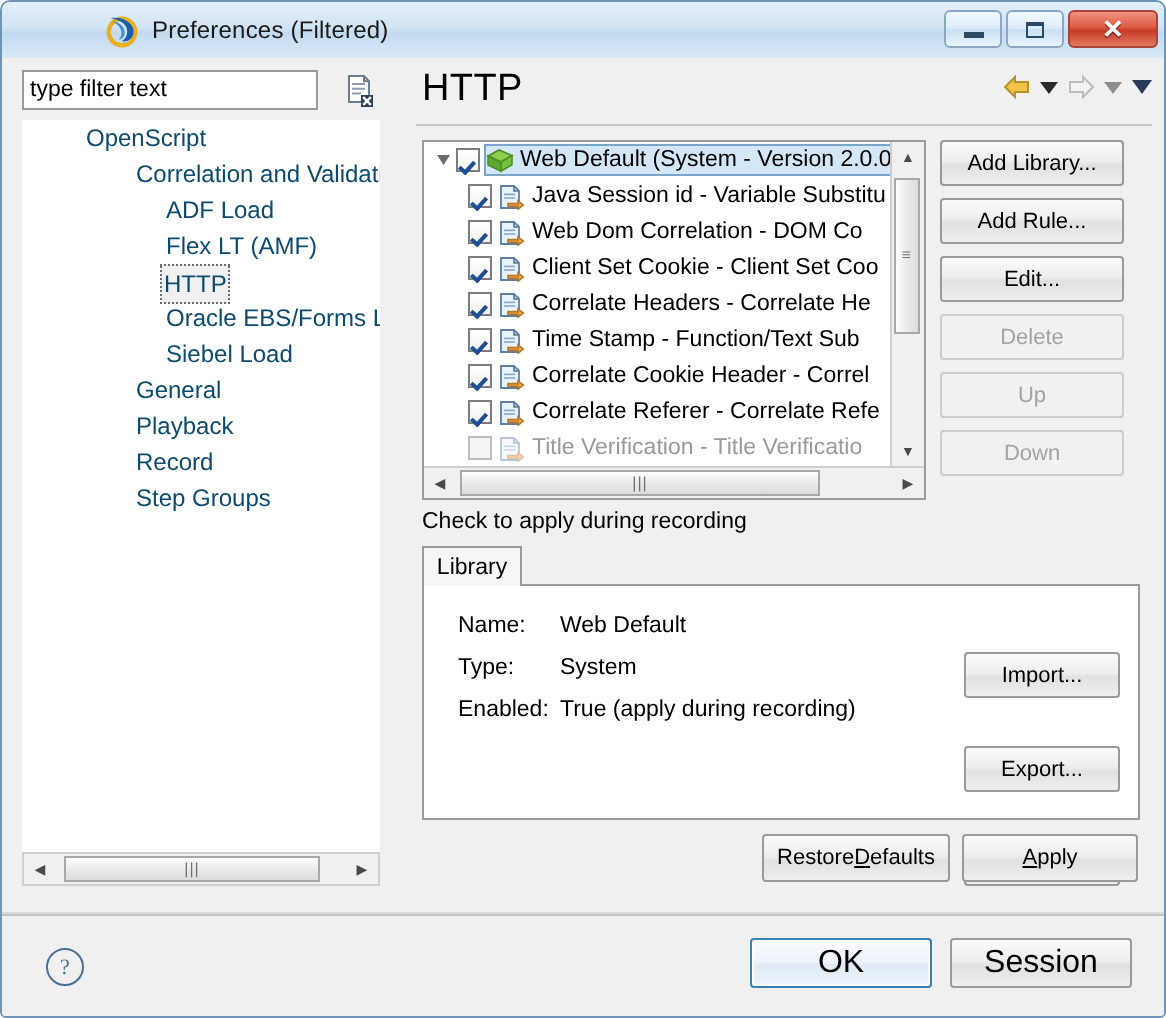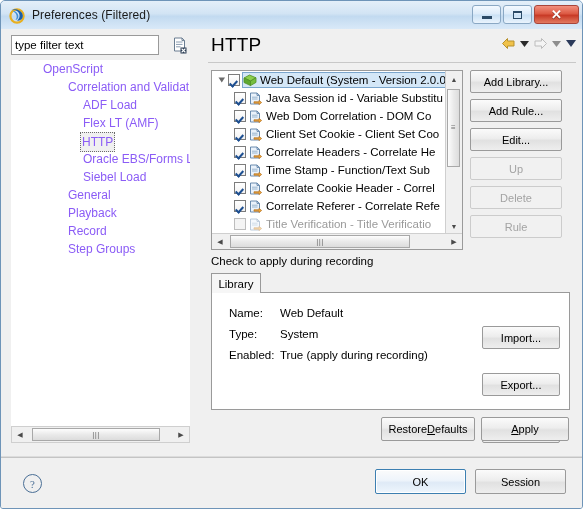--- a/index.html
+++ b/index.html
@@ -29,20 +29,21 @@
   
   .titlebar {
     position: absolute;
     left: 0; top: 0;
     width: 583px;
     height: 28px;
     box-sizing: border-box;
     background: linear-gradient(to bottom, #e4eff9 0%, #d2e4f4 45%, #c2daf0 55%, #d9e9f8 100%);
     display: flex;
     align-items: center;
+    padding-left: 44px;
   }
   .title-icon {
     width: 18px; height: 18px;
     margin-left: 7px; margin-right: 6px;
     position: relative;
     flex: none;
   }
   .title-text {
     font-size: 12px;
     color: #1a1a1a;
@@ -137,21 +138,21 @@
     box-sizing: border-box;
     background: #ffffff;
     border: none;
     overflow: hidden;
   }
   .tree-row {
     height: 18px;
     line-height: 18px;
     font-size: 12px;
     white-space: nowrap;
-    color: #8b5cf6;
+    color: #0c4a6e;
     padding-left: 2px;
   }
   .tree-row .lbl { display: inline-block; padding: 0 2px; }
   .tree-row.selected .lbl {
     background: #f0f0f0;
     border: 1px dotted #6b6b6b;
     padding: 0 1px;
     margin: 0 -1px;
   }
   .lvl1 { padding-left: 30px; }
@@ -471,21 +472,21 @@
     font-size: 11px;
     display: flex;
     align-items: center;
     justify-content: center;
     font-family: "Liberation Serif", serif;
   }
   .footer .btn {
     position: absolute;
     top: 12px;
     height: 25px;
-    font-size: 11px;
+    font-size: 16px;
   }
   .btn-ok {
     left: 374px; width: 91px;
     border: 1px solid #3c7fb1;
     box-shadow: inset 0 0 0 1px #ffffff;
     background: linear-gradient(to bottom, #fbfbfb 0%, #eef4fb 45%, #dfeaf6 55%, #eef6fd 100%);
   }
   .btn-cancel { left: 474px; width: 91px; }
 </style>
 </head>
@@ -771,23 +772,23 @@
           <span class="sb-arrow">▶</span>
         </div>
       </div>
 
       <div class="hint">Check to apply during recording</div>
 
       <div class="sidebtns">
         <button class="btn">Add Library...</button>
         <button class="btn">Add Rule...</button>
         <button class="btn">Edit...</button>
+        <button class="btn disabled" disabled="">Delete</button>
         <button class="btn disabled" disabled="">Up</button>
-        <button class="btn disabled" disabled="">Delete</button>
-        <button class="btn disabled" disabled="">Rule</button>
+        <button class="btn disabled" disabled="">Down</button>
       </div>
 
       <div class="tabwrap">
         <div class="tab">Library</div>
         <div class="tabbody">
           <div class="field-row" style="top:14px;">
             <span class="f-label">Name:</span>
             <span class="f-value">Web Default</span>
           </div>
           <div class="field-row" style="top:35px;">

